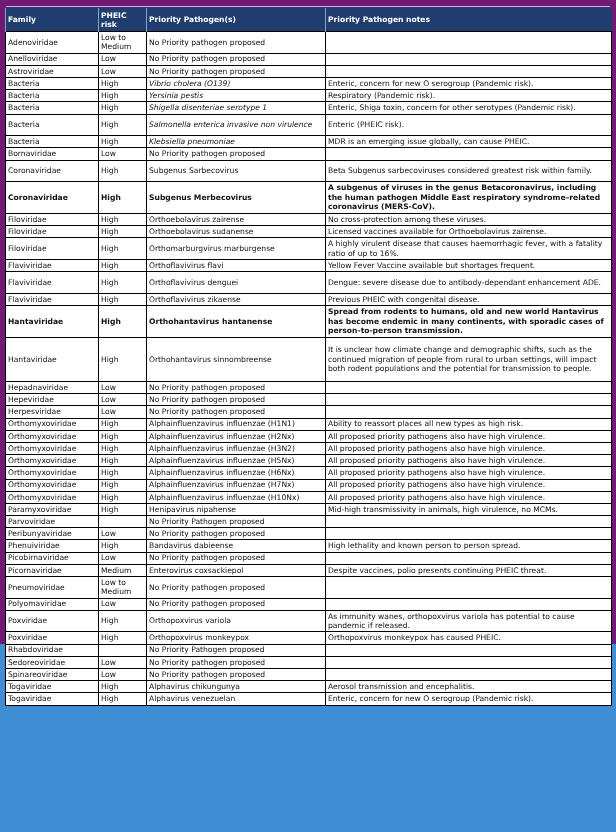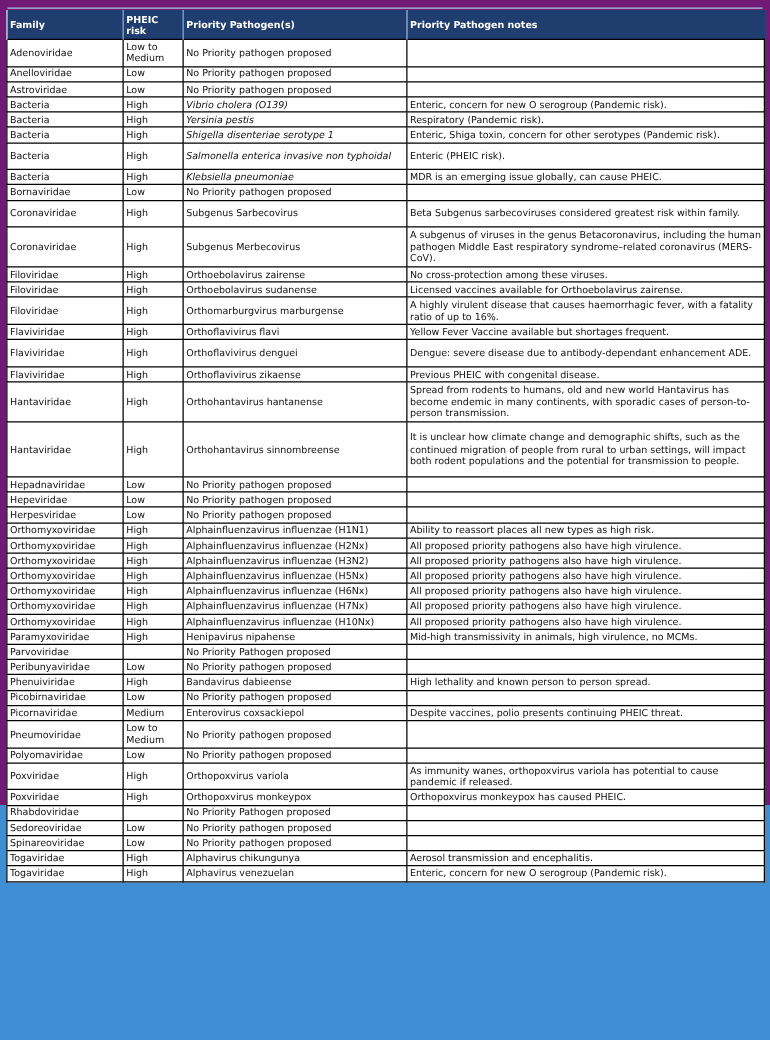--- a/index.html
+++ b/index.html
@@ -41,21 +41,21 @@
   td {
     border: 1px solid #000;
     padding: 0 2px;
     line-height: 9.6px;
     vertical-align: middle;
     white-space: normal;
     overflow: hidden;
   }
   tr.h1 td { height: 11.2px; }
   tr.h2 td { height: 20.6px; }
-  tr.h3 td { height: 31px; }
+  tr.h3 td { height: 31px; font-weight: bold; }
   tr.h4 td { height: 43px; }
   td.it { font-style: italic; }
   .watermark {
     position: absolute; left: 430px; top: 796px;
     color: rgba(150,150,150,0.55); font-size: 15px; pointer-events: none; margin-top: 36px;
   }
 </style>
 </head>
 <body>
 
@@ -109,21 +109,21 @@
         </tr>
         <tr class="h1">
           <td>Bacteria</td>
           <td>High</td>
           <td class="it">Shigella disenteriae serotype 1</td>
           <td>Enteric, Shiga toxin, concern for other serotypes (Pandemic risk).</td>
         </tr>
         <tr class="h2">
           <td>Bacteria</td>
           <td>High</td>
-          <td class="it">Salmonella enterica  invasive non typhoidal</td>
+          <td class="it">Salmonella enterica  invasive non virulence</td>
           <td>Enteric (PHEIC risk).</td>
         </tr>
         <tr class="h1">
           <td>Bacteria</td>
           <td>High</td>
           <td class="it">Klebsiella pneumoniae</td>
           <td>MDR is an emerging issue globally, can cause PHEIC.</td>
         </tr>
         <tr class="h1">
           <td>Bornaviridae</td>

